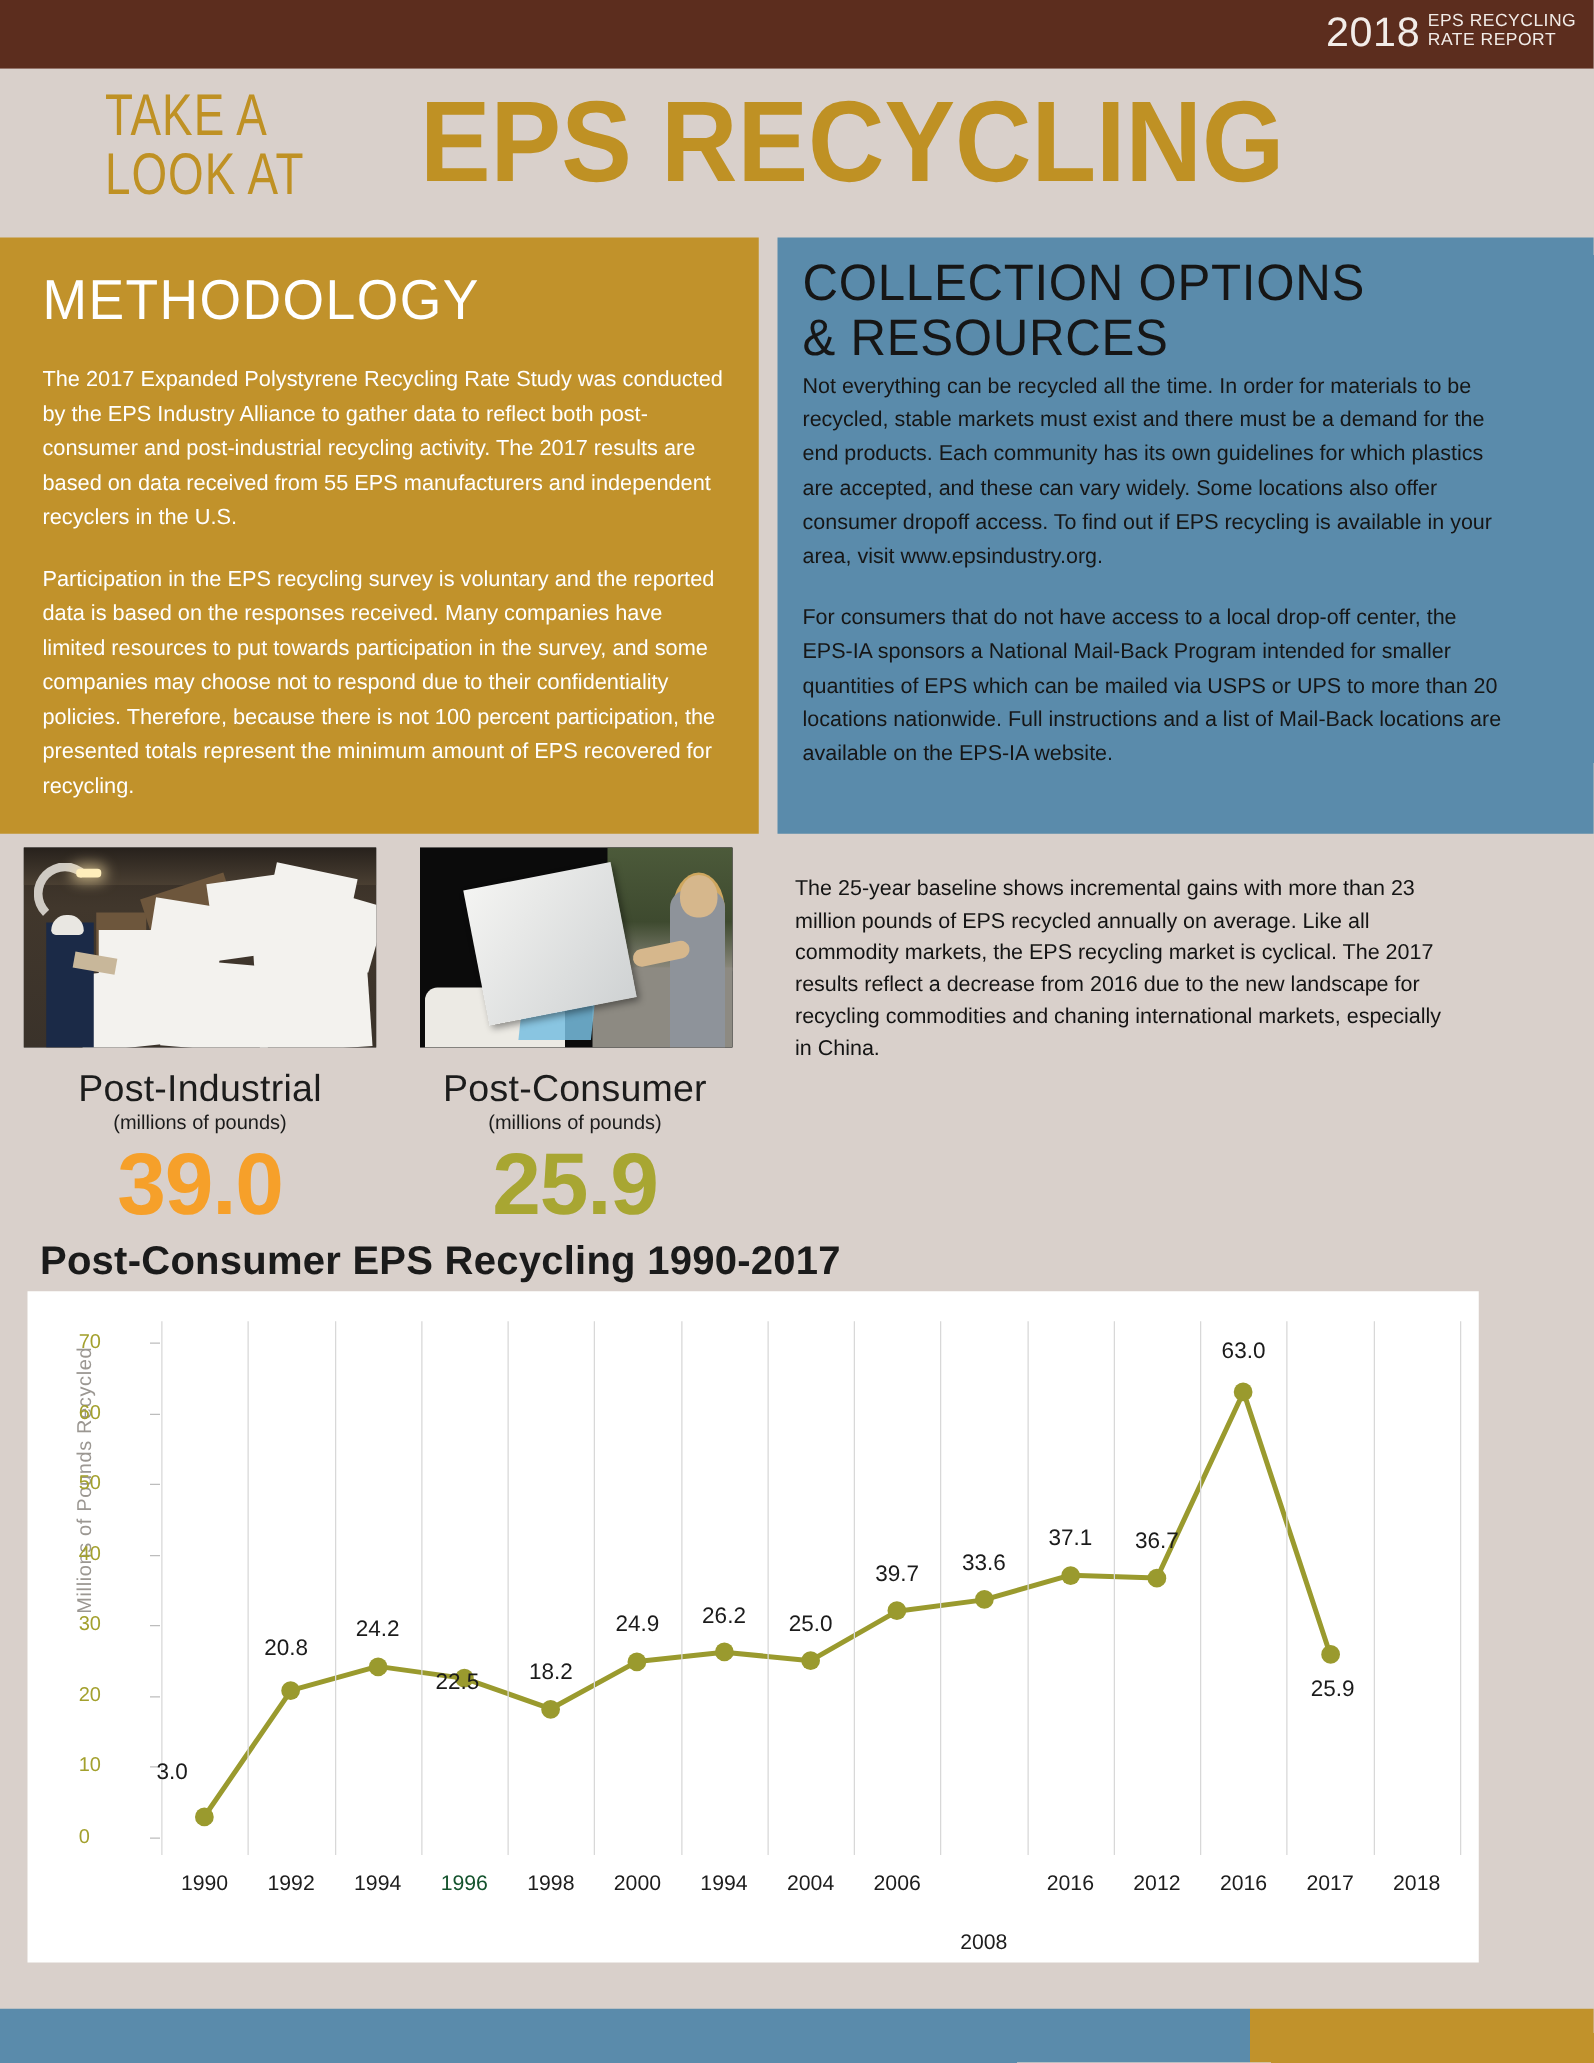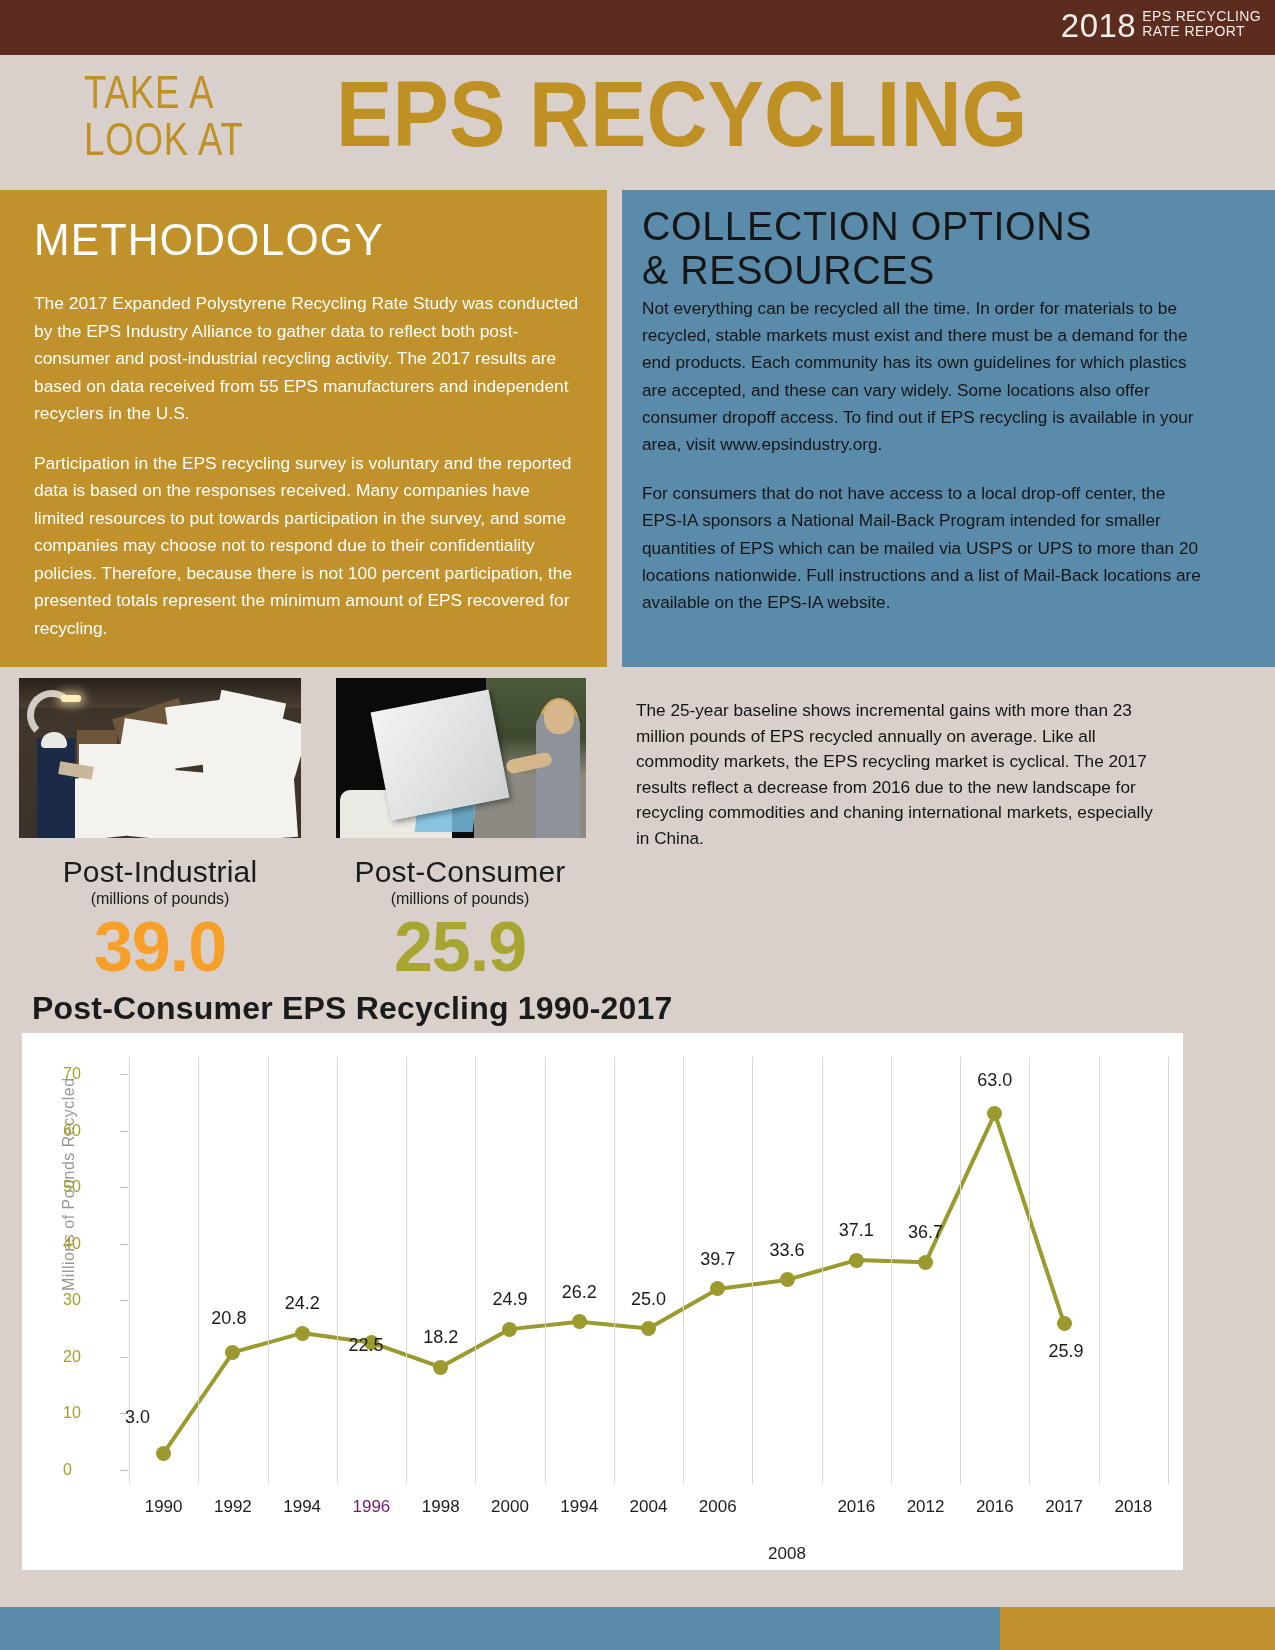--- a/index.html
+++ b/index.html
@@ -326,21 +326,21 @@
         <div class="ytickmark" style="left: 98px; top: 210.699px;"></div>
         <div class="ytick" style="left: 41px; top: 145.123px; color: rgb(163, 160, 45);">50</div>
         <div class="ytickmark" style="left: 98px; top: 154.123px;"></div>
         <div class="ytick" style="left: 41px; top: 88.5479px; color: rgb(163, 160, 45);">60</div>
         <div class="ytickmark" style="left: 98px; top: 97.5479px;"></div>
         <div class="ytick" style="left: 41px; top: 31.9726px; color: rgb(163, 160, 45);">70</div>
         <div class="ytickmark" style="left: 98px; top: 40.9726px;"></div>
         <div class="xtick" style="left: 106.633px; top: 464px; color: rgb(29, 29, 29);">1990</div>
         <div class="xtick" style="left: 175.9px; top: 464px; color: rgb(29, 29, 29);">1992</div>
         <div class="xtick" style="left: 245.167px; top: 464px; color: rgb(29, 29, 29);">1994</div>
-        <div class="xtick" style="left: 314.433px; top: 464px; color: #701a75;">1996</div>
+        <div class="xtick" style="left: 314.433px; top: 464px; color: #14532d;">1996</div>
         <div class="xtick" style="left: 383.7px; top: 464px; color: rgb(29, 29, 29);">1998</div>
         <div class="xtick" style="left: 452.967px; top: 464px; color: rgb(29, 29, 29);">2000</div>
         <div class="xtick" style="left: 522.233px; top: 464px; color: rgb(29, 29, 29);">1994</div>
         <div class="xtick" style="left: 591.5px; top: 464px; color: rgb(29, 29, 29);">2004</div>
         <div class="xtick" style="left: 660.767px; top: 464px; color: rgb(29, 29, 29);">2006</div>
         <div class="xtick" style="left: 730.033px; top: 464px; color: rgb(29, 29, 29); margin-top: 47px;">2008</div>
         <div class="xtick" style="left: 799.3px; top: 464px; color: rgb(29, 29, 29);">2016</div>
         <div class="xtick" style="left: 868.567px; top: 464px; color: rgb(29, 29, 29);">2012</div>
         <div class="xtick" style="left: 937.833px; top: 464px; color: rgb(29, 29, 29);">2016</div>
         <div class="xtick" style="left: 1007.1px; top: 464px; color: rgb(29, 29, 29);">2017</div>

